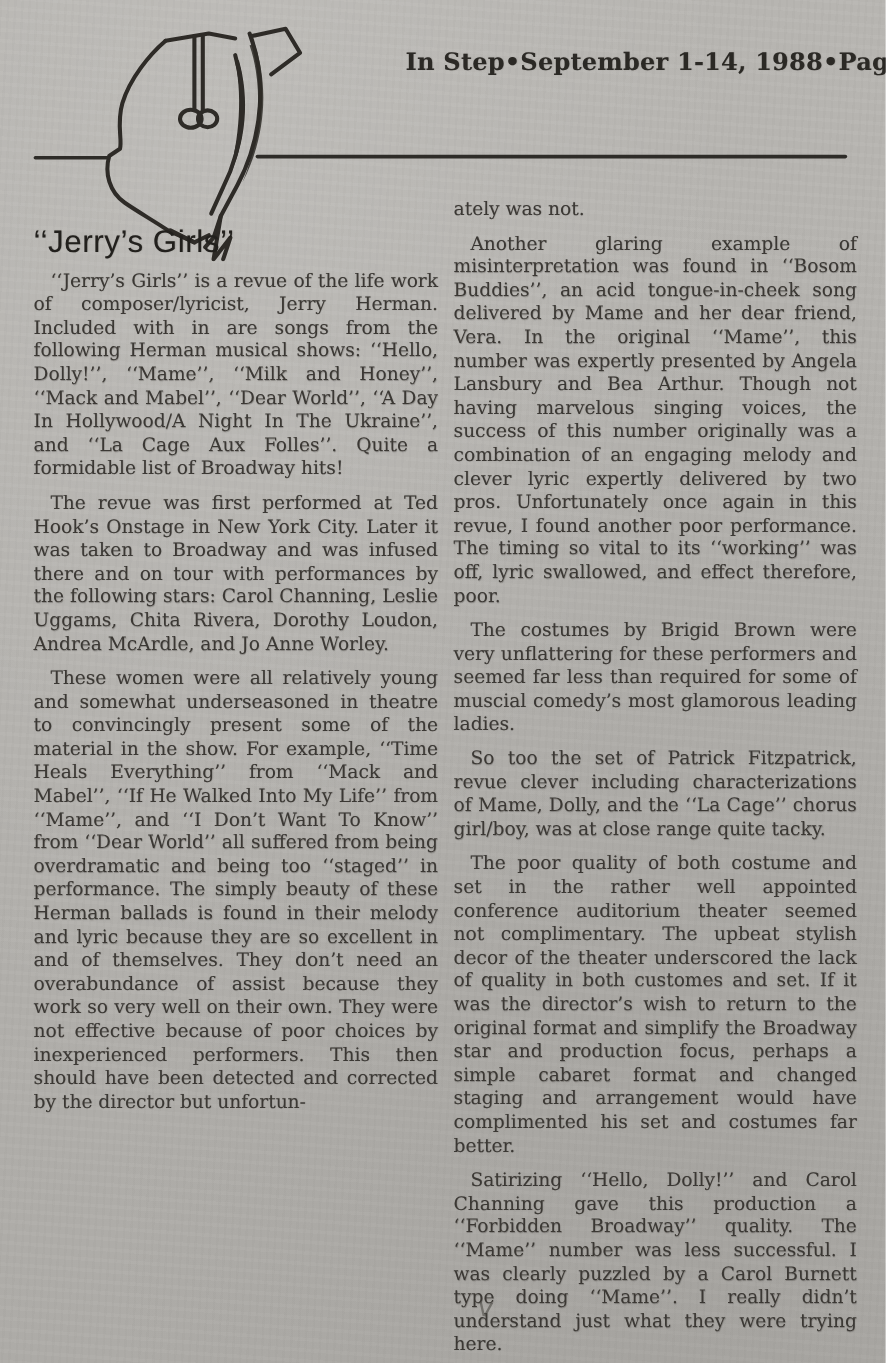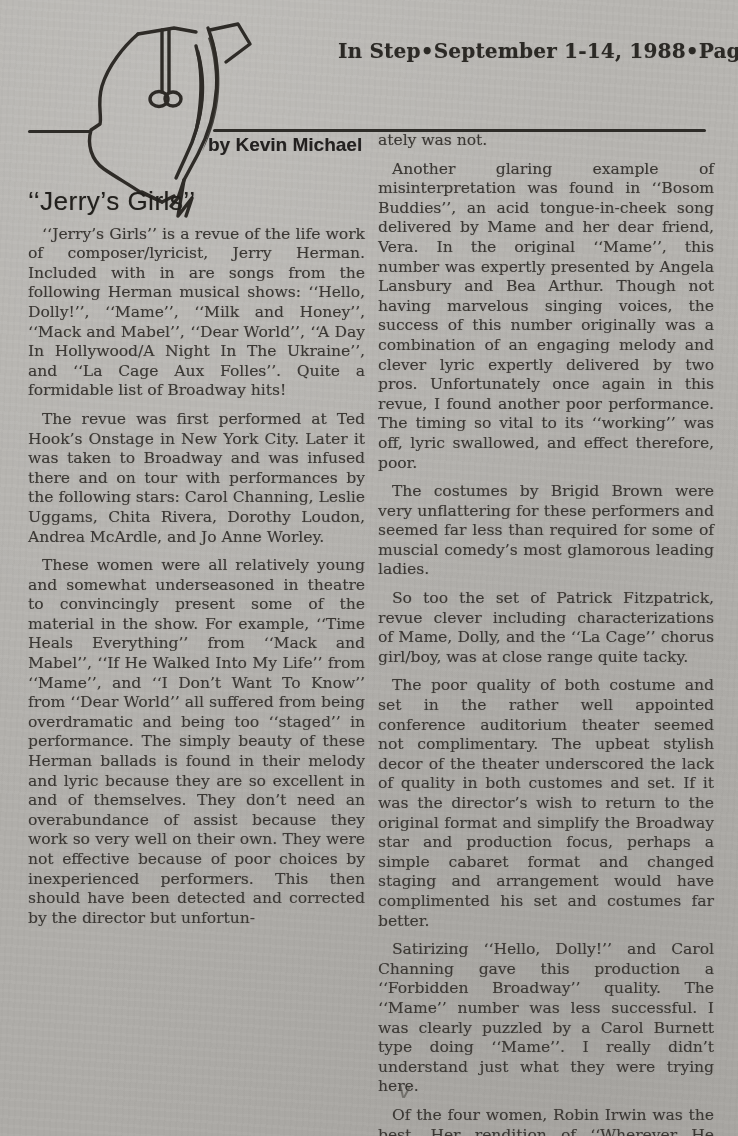--- a/index.html
+++ b/index.html
@@ -45,21 +45,21 @@
   .col{
     position:absolute;width:337px;
     font-size:15.5px;line-height:19.6px;
     text-align:justify;
     color:#3b3834;
     text-shadow:0.35px 0.35px 0.7px rgba(55,52,48,0.35);
   }
   .col-left{left:28px;top:192px;}
   .col-right{left:378px;top:131px;width:336px;}
   .col p{margin:0 0 9px 0;text-indent:14px;}
-  .col p.no-indent{text-indent:0;}
+  .col p.no-indent{text-indent:0;margin-top:34px;}
   .article-title{
     font-family:"Liberation Sans", sans-serif;
     font-weight:normal;font-size:26px;color:#22201d;
     margin:0 0 13px 0;letter-spacing:0.5px;
     text-shadow:0.4px 0.4px 0.7px rgba(35,33,30,0.35);
   }
   .scan-mark{
     position:absolute;left:398px;top:1078px;
     font-size:22px;color:rgba(70,67,62,0.55);
     transform:rotate(8deg);
@@ -90,21 +90,20 @@
     <g fill="#2e2b27" stroke="none">
       <path d="M121,30 C130,62 128,98 111,132 C120,104 125,64 118,32 Z"></path>
       <path d="M134,16 C146,50 144,94 124,132 C138,100 142,52 130,18 Z" opacity="0.85"></path>
     </g>
   </svg>
 
 
   <div class="rule rule-left"></div>
   <div class="rule rule-right"></div>
 
-  <div class="byline">by Kevin Michael</div>
 
   <div class="col col-left">
     <h1 class="article-title">‘‘Jerry’s Girls’’</h1>
     <p>‘‘Jerry’s Girls’’ is a revue of the life work of composer/lyricist, Jerry Herman. Included with in are songs from the following Herman musical shows: ‘‘Hello, Dolly!’’, ‘‘Mame’’, ‘‘Milk and Honey’’, ‘‘Mack and Mabel’’, ‘‘Dear World’’, ‘‘A Day In Hollywood/A Night In The Ukraine’’, and ‘‘La Cage Aux Folles’’. Quite a formidable list of Broadway hits!</p>
     <p>The revue was first performed at Ted Hook’s Onstage in New York City. Later it was taken to Broadway and was infused there and on tour with performances by the following stars: Carol Channing, Leslie Uggams, Chita Rivera, Dorothy Loudon, Andrea McArdle, and Jo Anne Worley.</p>
     <p>These women were all relatively young and somewhat underseasoned in theatre to convincingly present some of the material in the show. For example, ‘‘Time Heals Everything’’ from ‘‘Mack and Mabel’’, ‘‘If He Walked Into My Life’’ from ‘‘Mame’’, and ‘‘I Don’t Want To Know’’ from ‘‘Dear World’’ all suffered from being overdramatic and being too ‘‘staged’’ in performance. The simply beauty of these Herman ballads is found in their melody and lyric because they are so excellent in and of themselves. They don’t need an overabundance of assist because they work so very well on their own. They were not effective because of poor choices by inexperienced performers. This then should have been detected and corrected by the director but unfortun-</p>
   </div>
 
   <div class="col col-right">
     <p class="no-indent">ately was not.</p>

